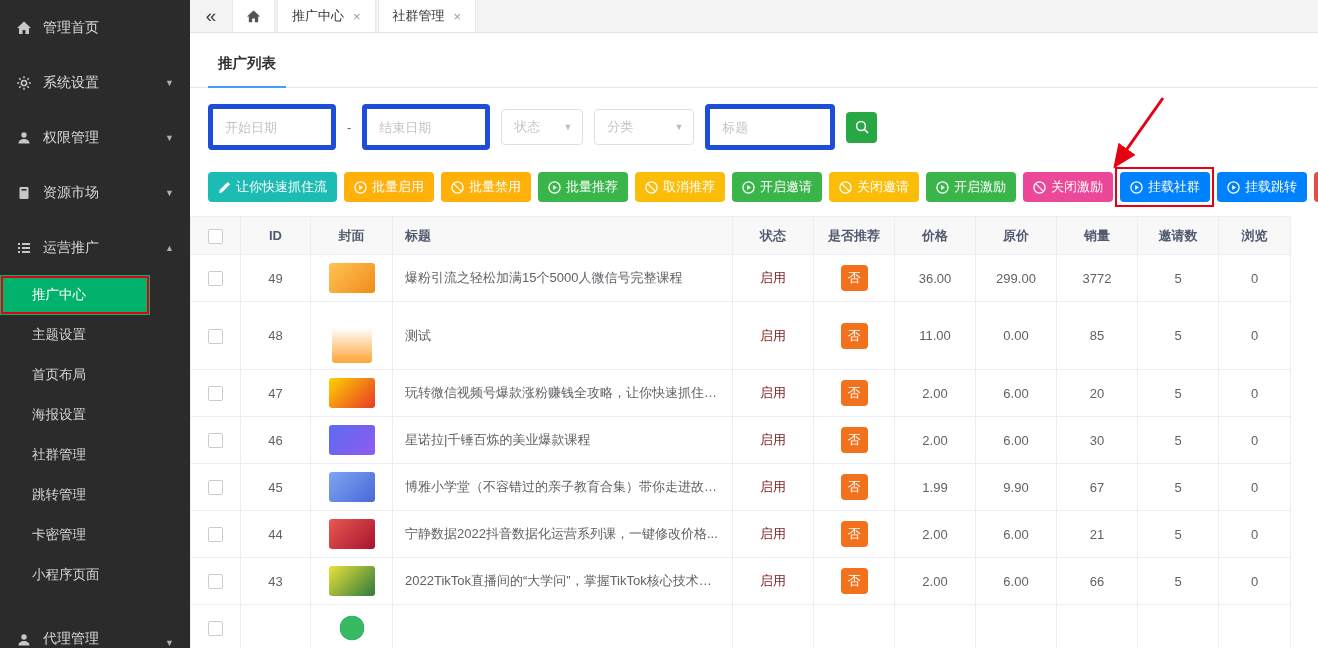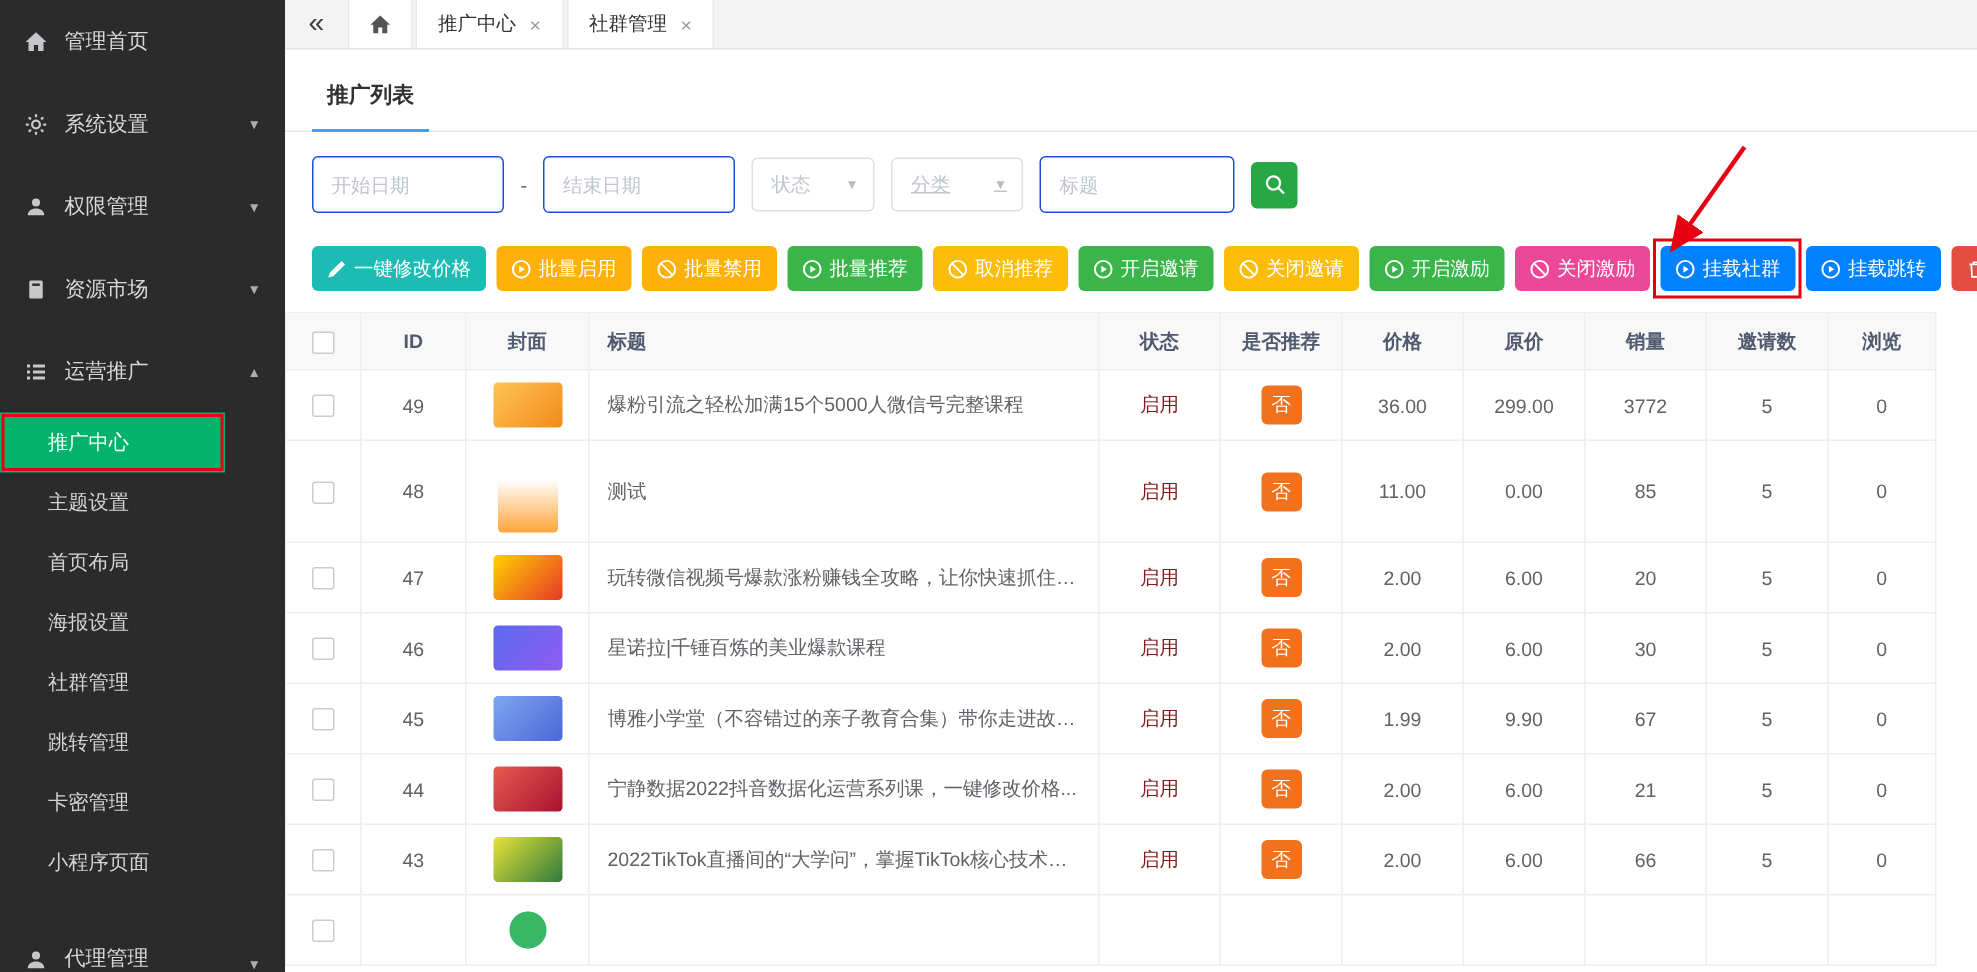--- a/index.html
+++ b/index.html
@@ -24,29 +24,29 @@
   .tab { background:#fff; border-left:1px solid #e8e8e8; border-right:1px solid #e8e8e8; margin-right:2px; display:flex; align-items:center; gap:9px; padding:0 14px; font-size:13px; color:#333; cursor:pointer; }
   .tab.home { padding:0 13px; }
   .tab .close { color:#9b9b9b; font-size:13px; line-height:1; }
   .tab svg { width:15px; height:15px; color:#555; }
 
   .content { flex:1; background:#fff; overflow:hidden; }
   .page-tab-row { border-bottom:1px solid #e6e6e6; padding-left:18px; }
   .page-tab { display:inline-block; padding:21px 10px 13px; font-size:14.5px; font-weight:bold; color:#303133; border-bottom:2px solid #409eff; margin-bottom:-1px; cursor:pointer; }
 
   .filters { display:flex; align-items:center; gap:11px; padding:16px 18px 0; }
-  .inp { height:36px; border:1px solid #1d4ed8; border-radius:4px; padding:18px 12px; font-size:13px; color:#606266; outline:none; }
+  .inp { height:36px; border:5px solid #1d4ed8; border-radius:4px; padding:18px 12px; font-size:13px; color:#606266; outline:none; }
   .inp::placeholder { color:#c0c4cc; }
   .w-date { width:128px; }
   .w-title { width:130px; }
   .dash { color:#606266; font-size:13px; }
   .select { height:36px; border:1px solid #dcdfe6; border-radius:4px; padding:0 10px 0 12px; font-size:13px; color:#c0c4cc; display:flex; align-items:center; cursor:pointer; background:#fff; }
   .select .caret { margin-left:auto; font-size:9px; color:#b8bcc4; padding-left:14px; }
   .w-status { width:82px; }
-  .w-cat { width:88px;text-decoration:underline; }
+  .w-cat { width:100px; }
   .search-btn { width:31px; height:31px; border:none; border-radius:4px; background:#28a745; display:flex; align-items:center; justify-content:center; cursor:pointer; }
 
   .toolbar { display:flex; align-items:center; gap:7px; margin:22px 18px 14px; }
   .tbtn-wrap { position:relative; display:inline-flex; }
   .tbtn { height:30px; border:none; border-radius:4px; color:#fff; font-size:13px; padding:0 10px; display:flex; align-items:center; gap:5px; cursor:pointer; white-space:nowrap; }
   .tbtn svg { width:13px; height:13px; flex-shrink:0; }
   .anno-ring { position:absolute; left:-5px; right:-4px; top:-5px; bottom:-5px; border:2px solid #e60012; pointer-events:none; z-index:5; }
 
   table.grid { border-collapse:collapse; table-layout:fixed; width:1100px; font-size:13px; color:#606266; }
   .grid th, .grid td { border:1px solid #ebeef5; text-align:center; overflow:hidden; }
@@ -195,21 +195,21 @@
             </svg>
         </button>
       </div>
 
       <div class="toolbar">
         <span class="tbtn-wrap">
             <button class="tbtn" style="background: rgb(28, 187, 180);">
           <svg viewBox="0 0 14 14">
                 <path d="M1 13 L2 9.5 L10.5 1 L13 3.5 L4.5 12 Z" fill="#fff"></path>
               </svg>
-          <span>一键修改价格</span>
+          <span>让你快速抓住流</span>
             </button>
           </span>
         <span class="tbtn-wrap">
             <button class="tbtn" style="background: rgb(255, 177, 9);">
           <svg viewBox="0 0 14 14">
                 <circle cx="7" cy="7" r="6" fill="none" stroke="#fff" stroke-width="1.4"></circle>
                 <path d="M5.6 4.4 L9.6 7 L5.6 9.6 Z" fill="#fff"></path>
               </svg>
           <span>批量启用</span>
             </button>

